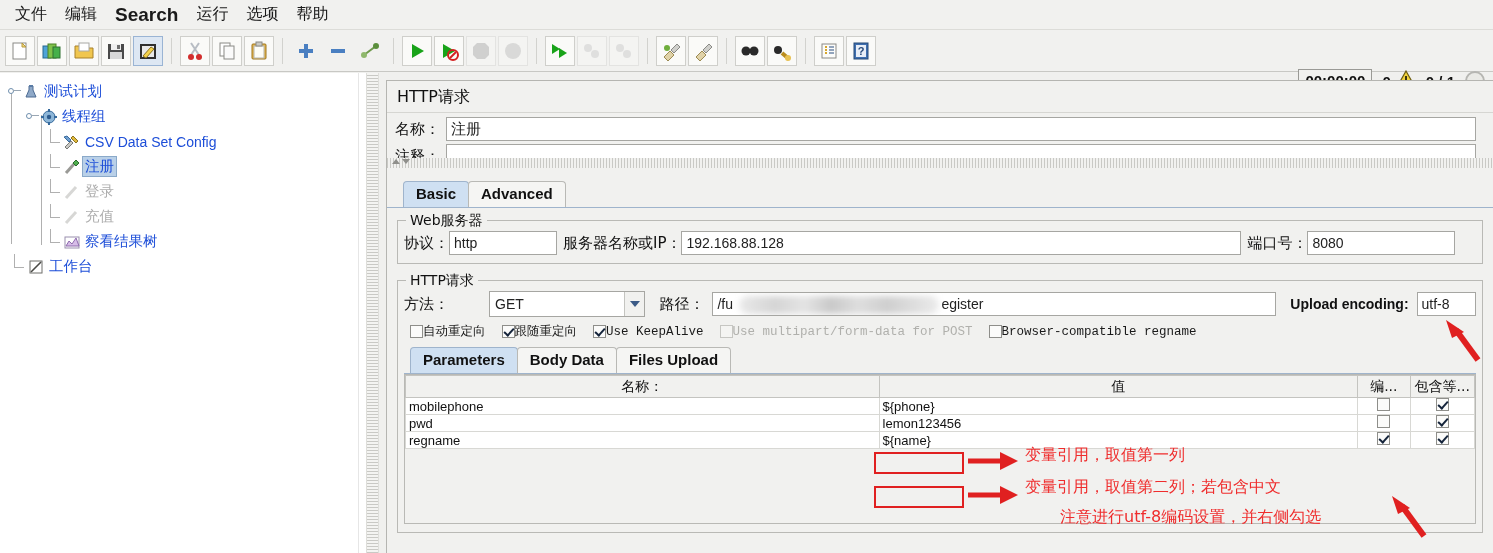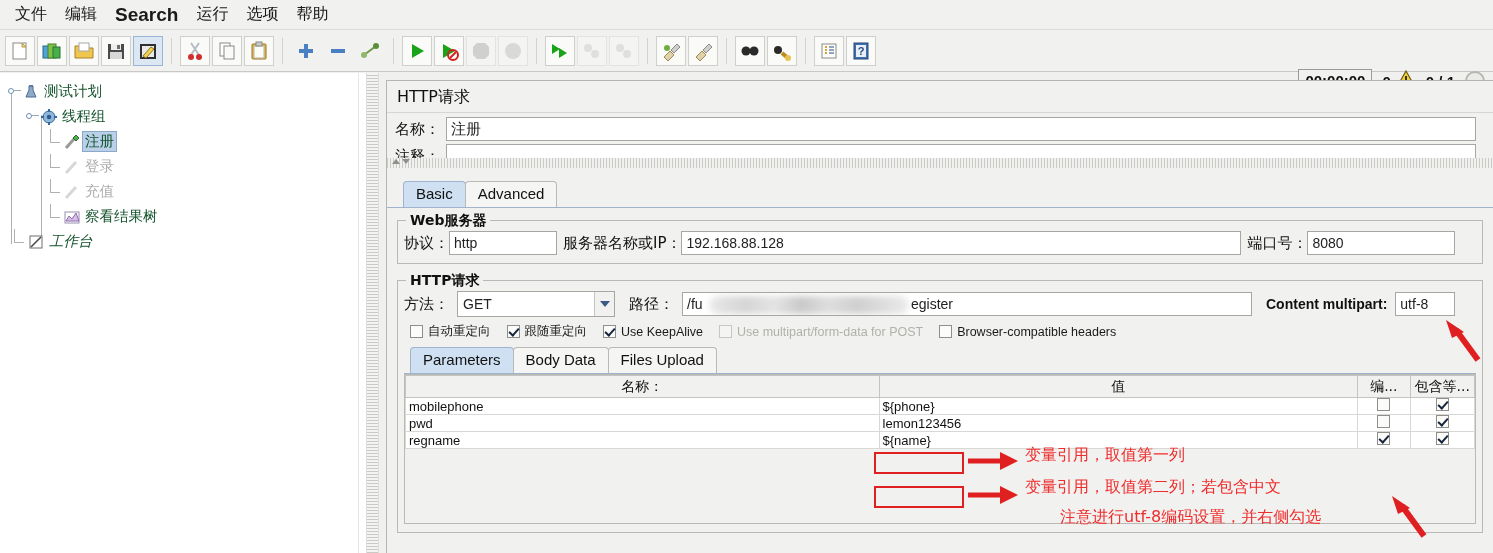--- a/index.html
+++ b/index.html
@@ -86,21 +86,21 @@
     font-size: 14px;
   }
   .tnode {
     display: flex; align-items: center;
     height: 25px;
     position: relative;
     white-space: nowrap;
   }
   .tlabel {
     font-family: "DejaVu Sans", sans-serif;
-    font-size: 14.5px; color: #14532d;
+    font-size: 14.5px; color: #1d4ed8;
     padding: 1px 3px;
   }
   .tlabel.latin { font-family: "Liberation Sans", sans-serif; font-size: 14px; }
   .tlabel.selected { background: #b9d0e8; border: 1px solid #8aa9c9; padding: 0px 2px; }
   .tlabel.dim { color: #adadad; }
   .handle {
     width: 13px; height: 13px; position: relative;
     display: inline-block;
   }
   .handle .knob {
@@ -188,21 +188,21 @@
 
   
   .tabstrip {
     display: flex; align-items: flex-end;
     padding-left: 16px;
     height: 26px;
     border-bottom: 1px solid #9fb4cc;
   }
   .tab {
     font-family: "Liberation Sans", sans-serif;
-    font-size: 15px; font-weight: normal; color: #111;
+    font-size: 15px; font-weight: bold; color: #111;
     padding: 3px 12px 4px 12px;
     border: 1px solid #b9b9b5;
     border-bottom: none;
     background: #f5f5f3;
     margin-right: -1px;
     border-radius: 4px 4px 0 0;
     line-height: 18px;
   }
   .tab.sel { background: #cfe0f2; border-color: #9fb4cc; }
 
@@ -210,54 +210,55 @@
   .groupbox {
     position: relative;
     border: 1px solid #b9b9b5;
     margin: 12px 10px 0 10px;
     padding: 10px 6px 8px 6px;
   }
   .gb-title {
     position: absolute; left: 8px; top: -9px;
     background: #f1f1ef; padding: 0 4px;
     font-family: "DejaVu Sans", sans-serif;
-    font-size: 14px; font-weight: bold; color: #111;
+    font-size: 14px; font-weight: normal; color: #111;
   }
 
   
   .select {
     border: 1px solid #a6a6a2; background: #fff;
     height: 26px; width: 158px;
     display: flex; align-items: center; justify-content: space-between;
     font-size: 14px; color: #222; padding: 0 0 0 5px;
     font-family: "Liberation Sans", sans-serif;
+    margin-left: 32px;
   }
   .select .arrowbox {
     width: 20px; height: 24px; background: #f1f1ef;
     border-left: 1px solid #c4c4c0;
     display: flex; align-items: center; justify-content: center;
   }
   .caret { width:0;height:0;border-left:5px solid transparent;border-right:5px solid transparent;border-top:6px solid #3b5a86;}
 
   
   .cbrow { display: flex; align-items: center; gap: 16px; padding: 6px 0 2px 6px; }
-  .cb { display: flex; align-items: center; gap: 5px; }
+  .cb { display: flex; align-items: center; }
   .box {
     width: 13px; height: 13px; border: 1px solid #8e8e8a; background: #fbfbfa;
     display: flex; align-items: center; justify-content: center;
     position: relative; flex: none;
   }
   .box.checked::after {
     content: "";
     position: absolute; left: 3px; top: 0px;
     width: 4px; height: 8px;
     border: solid #15243b; border-width: 0 2px 2px 0;
     transform: rotate(42deg);
   }
-  .cb-label { font-size: 12.5px; color: #1a1a1a; font-family: Liberation Sans, sans-serif; white-space: nowrap;}
+  .cb-label { font-size: 12.5px; color: #1a1a1a; font-family: Liberation Mono, monospace; white-space: nowrap;}
   .cb-label.cjk { font-family: "DejaVu Sans", sans-serif; font-size: 12.5px; }
   .cb.disabled .cb-label { color: #b0b0ac; }
   .cb.disabled .box { border-color: #c6c6c2; background: #f4f4f2; }
 
   
   .param-panel {
     margin: 0 10px;
     border: 1px solid #b9b9b5;
     background: #f1f1ef;
     height: 150px;
@@ -553,20 +554,31 @@
         <span class="tree-ico">
           <svg width="16" height="16" viewBox="0 0 16 16">
               <circle cx="8" cy="8" r="6" fill="#8db6d8" stroke="#35699c"></circle>
               <circle cx="8" cy="8" r="2.2" fill="#2d5b8e"></circle>
               <path d="M8 0v3M8 13v3M0 8h3M13 8h3" stroke="#35699c" stroke-width="2"></path>
             </svg>
         </span>
         <span class="tlabel">线程组</span>
       </div>
 
+      <div class="tnode" style="padding-left:40px;">
+        <span class="elbow"></span>
+        <span class="tree-ico">
+          <svg width="18" height="16" viewBox="0 0 18 16">
+              <path d="M2 13l6-6 2 2-6 6z" fill="#c9c9c5" stroke="#7a7a76"></path>
+              <path d="M10 2l5 5-2 2-5-5z" fill="#e0b93c" stroke="#8c7220"></path>
+              <path d="M1 3l3-1 4 4-2 2z" fill="#6f9fd0" stroke="#3b6b9c"></path>
+            </svg>
+        </span>
+        <span class="tlabel latin">CSV Data Set Config</span>
+      </div>
 
       <div class="tnode" style="padding-left:40px;">
         <span class="elbow"></span>
         <span class="tree-ico">
           <svg width="18" height="16" viewBox="0 0 18 16">
               <path d="M3 14l8-9" stroke="#9a9a96" stroke-width="3"></path>
               <path d="M10 4l3-3 3 3-3 3z" fill="#4fae4f" stroke="#2c6b2c"></path>
             </svg>
         </span>
         <span class="tlabel selected">注册</span>
@@ -596,21 +608,21 @@
         <span class="elbow"></span>
         <span class="tree-ico">
           <svg width="18" height="16" viewBox="0 0 18 16">
               <rect x="2" y="3" width="14" height="11" fill="#fff" stroke="#9a8fae"></rect>
               <path d="M3 12l3-5 3 3 4-6 3 8z" fill="#d7bde8" stroke="#8e6bae"></path>
             </svg>
         </span>
         <span class="tlabel">察看结果树</span>
       </div>
 
-      <div class="tnode" style="padding-left:4px;font-style:italic;">
+      <div class="tnode" style="padding-left:4px;">
         <span class="elbow"></span>
         <span class="tree-ico">
           <svg width="16" height="16" viewBox="0 0 16 16">
               <rect x="2" y="2" width="12" height="12" fill="#fff" stroke="#6f6f6b"></rect>
               <path d="M3 13L13 3" stroke="#4a4a46" stroke-width="1.6"></path>
             </svg>
         </span>
         <span class="tlabel">工作台</span>
       </div>
     </div>
@@ -665,21 +677,21 @@
           <span class="arrowbox">
               <span class="caret"></span>
             </span>
         </span>
         <span class="flabel" style="margin-left:6px;">路径：</span>
         <span class="tinput" style="width:570px; position:relative; overflow:hidden;">
           <span>/fu</span>
           <span class="blur-patch" style="left:26px; top:3px; width:200px; height:18px;"></span>
           <span style="position:absolute; left:228px;">egister</span>
         </span>
-        <span class="flabel latin" style="margin-left:6px;">Content multipart:</span>
+        <span class="flabel latin" style="margin-left:6px;">Upload encoding:</span>
         <span class="tinput" style="width:60px;">utf-8</span>
       </div>
 
       <div class="cbrow">
         <span class="cb">
           <span class="box"></span>
           <span class="cb-label cjk">自动重定向</span>
         </span>
         <span class="cb">
           <span class="box checked"></span>
@@ -688,21 +700,21 @@
         <span class="cb">
           <span class="box checked"></span>
           <span class="cb-label">Use KeepAlive</span>
         </span>
         <span class="cb disabled">
           <span class="box"></span>
           <span class="cb-label">Use multipart/form-data for POST</span>
         </span>
         <span class="cb">
           <span class="box"></span>
-          <span class="cb-label">Browser-compatible headers</span>
+          <span class="cb-label">Browser-compatible regname</span>
         </span>
       </div>
 
       <div class="tabstrip" style="margin-top:6px; padding-left:6px;">
         <div class="tab sel">Parameters</div>
         <div class="tab">Body Data</div>
         <div class="tab">Files Upload</div>
       </div>
 
       <div class="param-panel" style="margin:0 0 0 0;">

